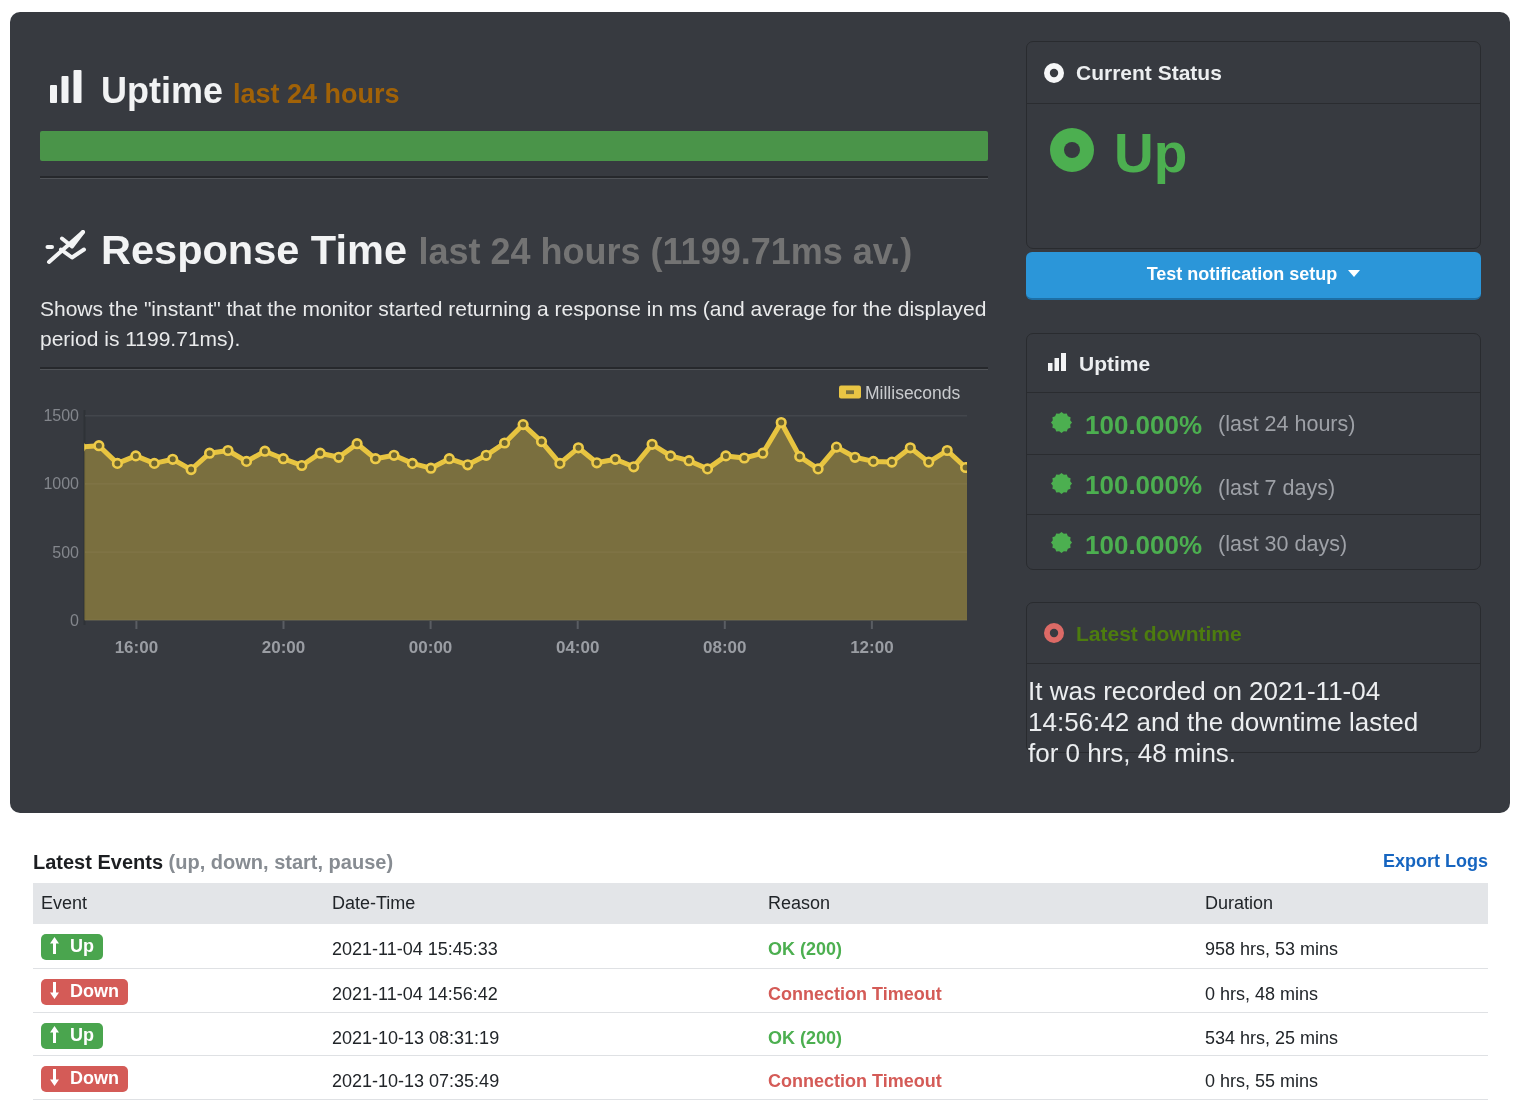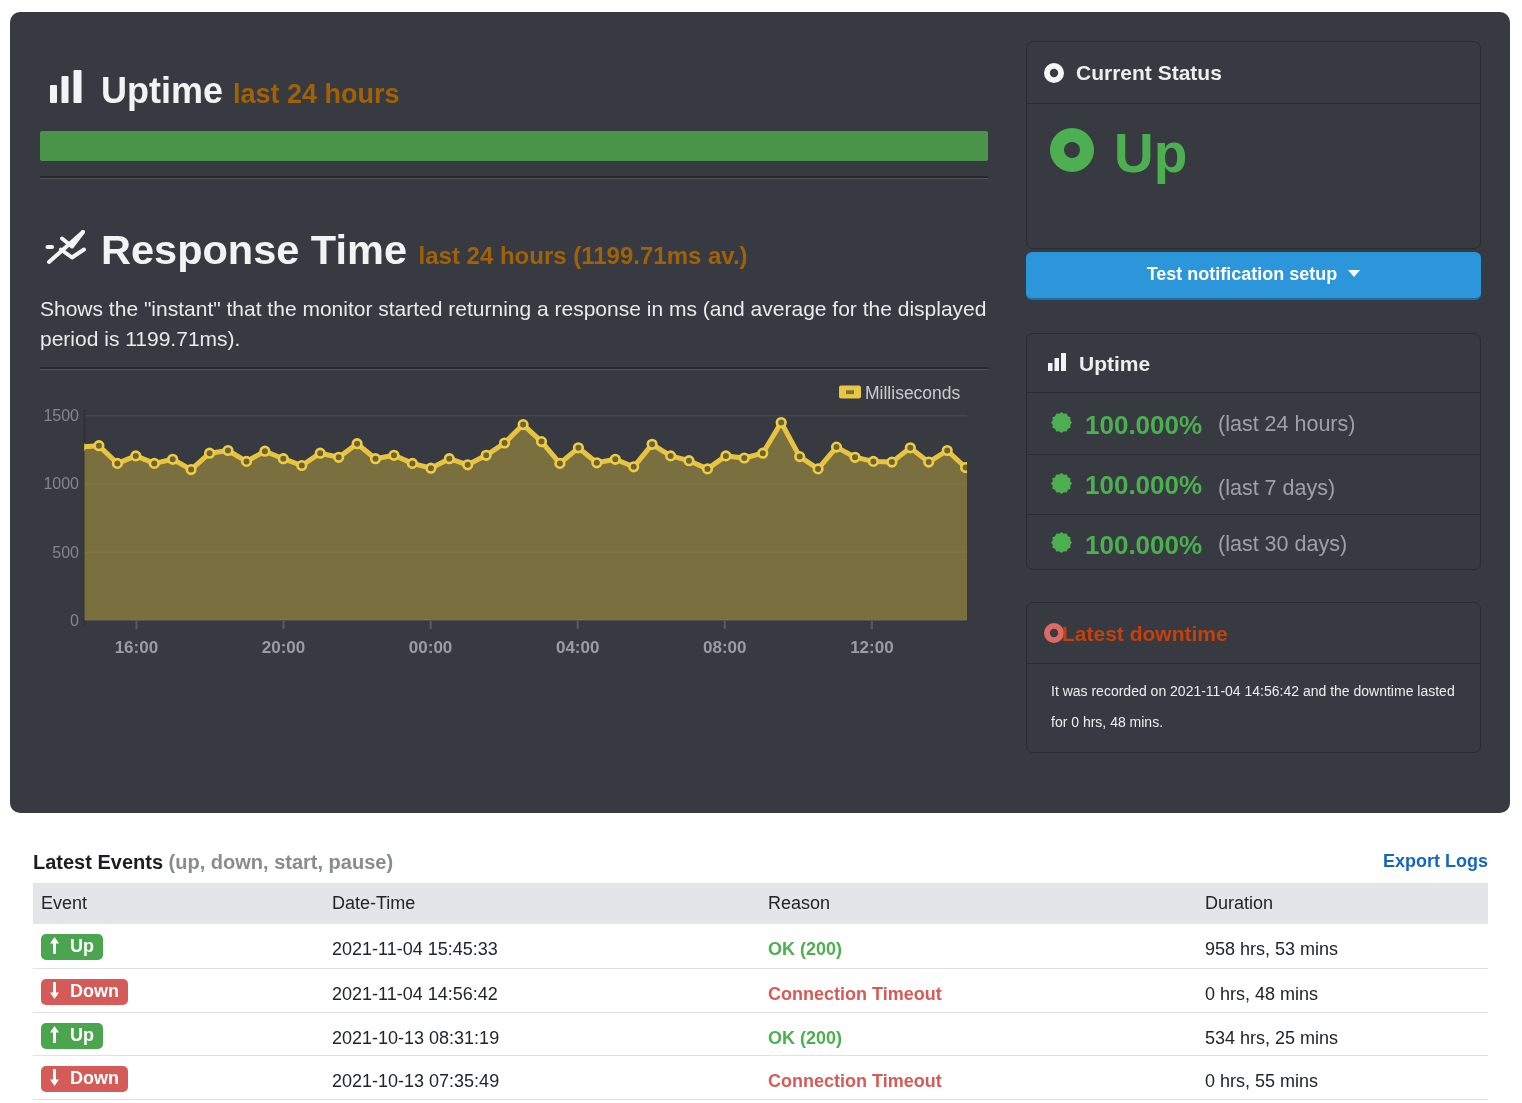--- a/index.html
+++ b/index.html
@@ -22,21 +22,21 @@
 <div class="hr" style="top:176px"></div>
 
 <svg class="abs" style="left:42px;top:230px" width="50" height="42" viewBox="0 0 50 42">
   <g stroke="#f3f4f5" stroke-width="4" fill="none" stroke-linecap="round" stroke-linejoin="round">
     <path d="M5.5 17 L10 17"></path>
     <path d="M7 32 L41 2"></path>
     <path d="M20 8.5 L30 16.5 L41 2"></path>
     <path d="M19 19.5 L30 27.5 L42 19.5"></path>
   </g>
 </svg>
-<div class="abs" style="left:101px;top:225.6px;font-size:41.5px;font-weight:bold;color:#f2f3f4">Response Time <span style="font-size:24px;color:#a16207">last 24 hours (1199.71ms av.)</span></div>
+<div class="abs" style="left:101px;top:225.6px;font-size:41.5px;font-weight:bold;color:#f2f3f4">Response Time <span style="font-size:36px;color:#737373">last 24 hours (1199.71ms av.)</span></div>
 <div class="abs" style="left:40px;top:293.5px;width:950px;font-size:21px;line-height:30px;color:#e9eaeb">Shows the "instant" that the monitor started returning a response in ms (and average for the displayed period is 1199.71ms).</div>
 <div class="hr" style="top:367px"></div>
 
 <svg style="position:absolute;left:40px;top:376px" width="948" height="290" viewBox="0 0 948 290">
 <line x1="44.5" y1="34" x2="44.5" y2="249" stroke="#2f3237" stroke-width="2"></line>
 <line x1="45" y1="39.7" x2="927" y2="39.7" stroke="#43464c" stroke-width="1.4"></line>
 <line x1="45" y1="107.9" x2="927" y2="107.9" stroke="#43464c" stroke-width="1.4"></line>
 <line x1="45" y1="176.1" x2="927" y2="176.1" stroke="#43464c" stroke-width="1.4"></line>
 <line x1="45" y1="244.3" x2="927" y2="244.3" stroke="#43464c" stroke-width="1.4"></line>
 <line x1="96.4" y1="245" x2="96.4" y2="253" stroke="#5a5d63" stroke-width="2"></line>
@@ -157,23 +157,23 @@
     <polygon points="10.50,0.00 12.83,1.81 15.75,1.41 16.86,4.14 19.59,5.25 19.19,8.17 21.00,10.50 19.19,12.83 19.59,15.75 16.86,16.86 15.75,19.59 12.83,19.19 10.50,21.00 8.17,19.19 5.25,19.59 4.14,16.86 1.41,15.75 1.81,12.83 0.00,10.50 1.81,8.17 1.41,5.25 4.14,4.14 5.25,1.41 8.17,1.81" fill="#4caf50"></polygon>
   </svg>
 <span class="abs" style="left:1085px;top:529.5px;font-size:26px;font-weight:bold;color:#4caf50">100.000%</span>
 <span class="abs" style="left:1218px;top:531.9px;font-size:21.5px;color:#9ea1a7">(last 30 days)</span>
 
 <div class="card" style="top:602px;height:151px">
   <svg class="abs" style="left:17px;top:20px" width="20" height="20" viewBox="0 0 20 20">
       <circle cx="10" cy="10" r="10" fill="#dc6a66"></circle>
       <circle cx="10" cy="10" r="4.2" fill="#373a40"></circle>
     </svg>
-  <span class="abs" style="left:35px;top:19px;font-size:21px;font-weight:bold;color:#c2410c">Latest downtime</span>
+  <span class="abs" style="left:49px;top:19px;font-size:21px;font-weight:bold;color:#4d7c0f">Latest downtime</span>
   <div class="cdiv" style="top:60px"></div>
-  <div class="abs" style="left:24px;top:72.6px;width:420px;font-size:14px;line-height:31px;color:#eceef0">It was recorded on 2021-11-04 14:56:42 and the downtime lasted for 0 hrs, 48 mins.</div>
+  <div class="abs" style="left:1px;top:72.6px;width:420px;font-size:26px;line-height:31px;color:#eceef0">It was recorded on 2021-11-04 14:56:42 and the downtime lasted for 0 hrs, 48 mins.</div>
 </div>
 
 <div class="abs" style="left:33px;top:851px;font-size:20px;font-weight:bold;color:#1c1e21">Latest Events <span style="color:#878c92">(up, down, start, pause)</span></div>
 <div class="abs" style="top:851px;right:34px;font-size:18px;font-weight:bold;color:#1665c0">Export Logs</div>
 
 <div class="abs" style="left:33px;top:883px;width:1455px;font-size:18px;color:#212529">
   <div style="height:41px;background:#e3e5e8;font-weight:normal;position:relative">
     <span class="abs" style="left:8px;top:9.5px">Event</span>
     <span class="abs" style="left:299px;top:9.5px">Date-Time</span>
     <span class="abs" style="left:735px;top:9.5px">Reason</span>

